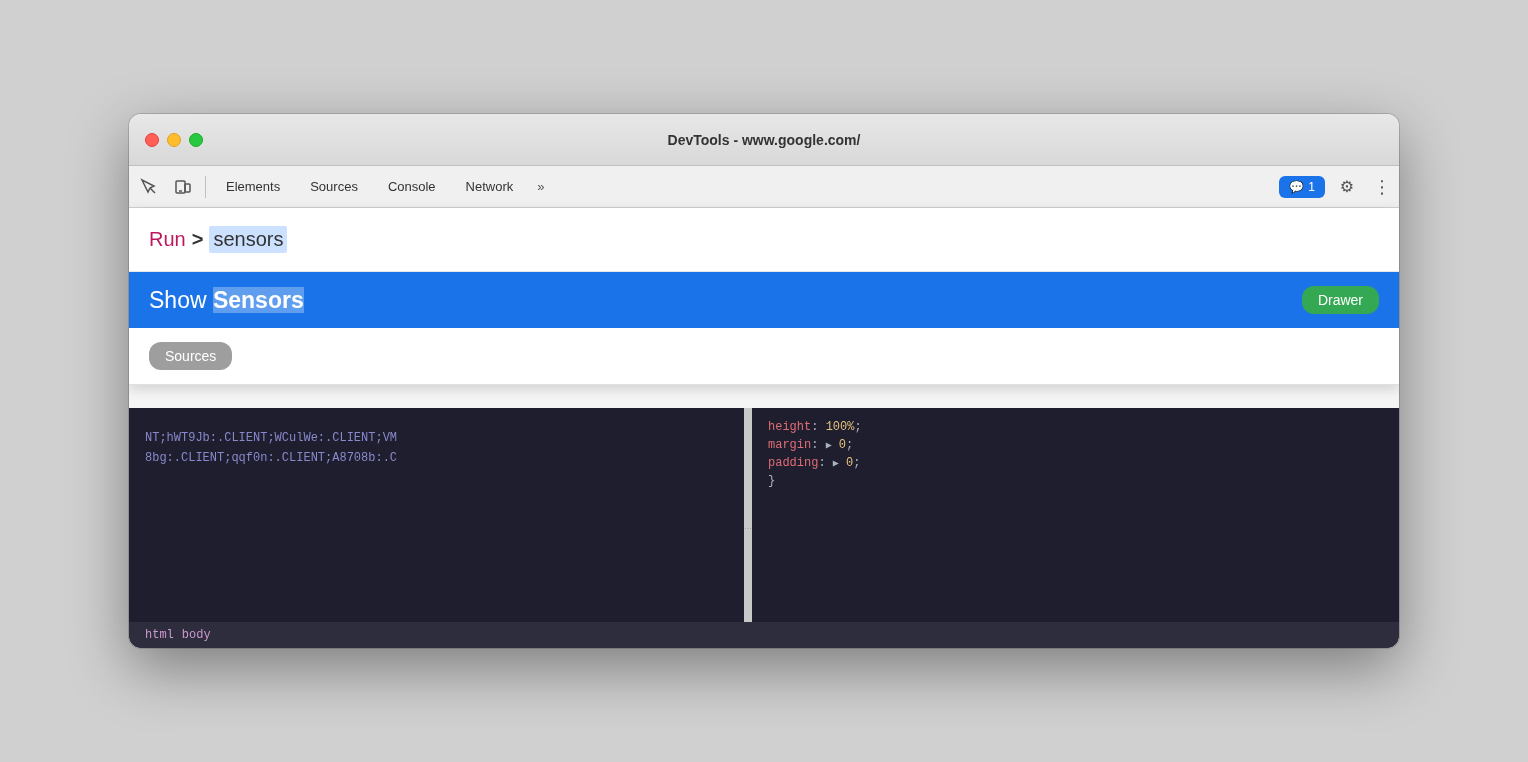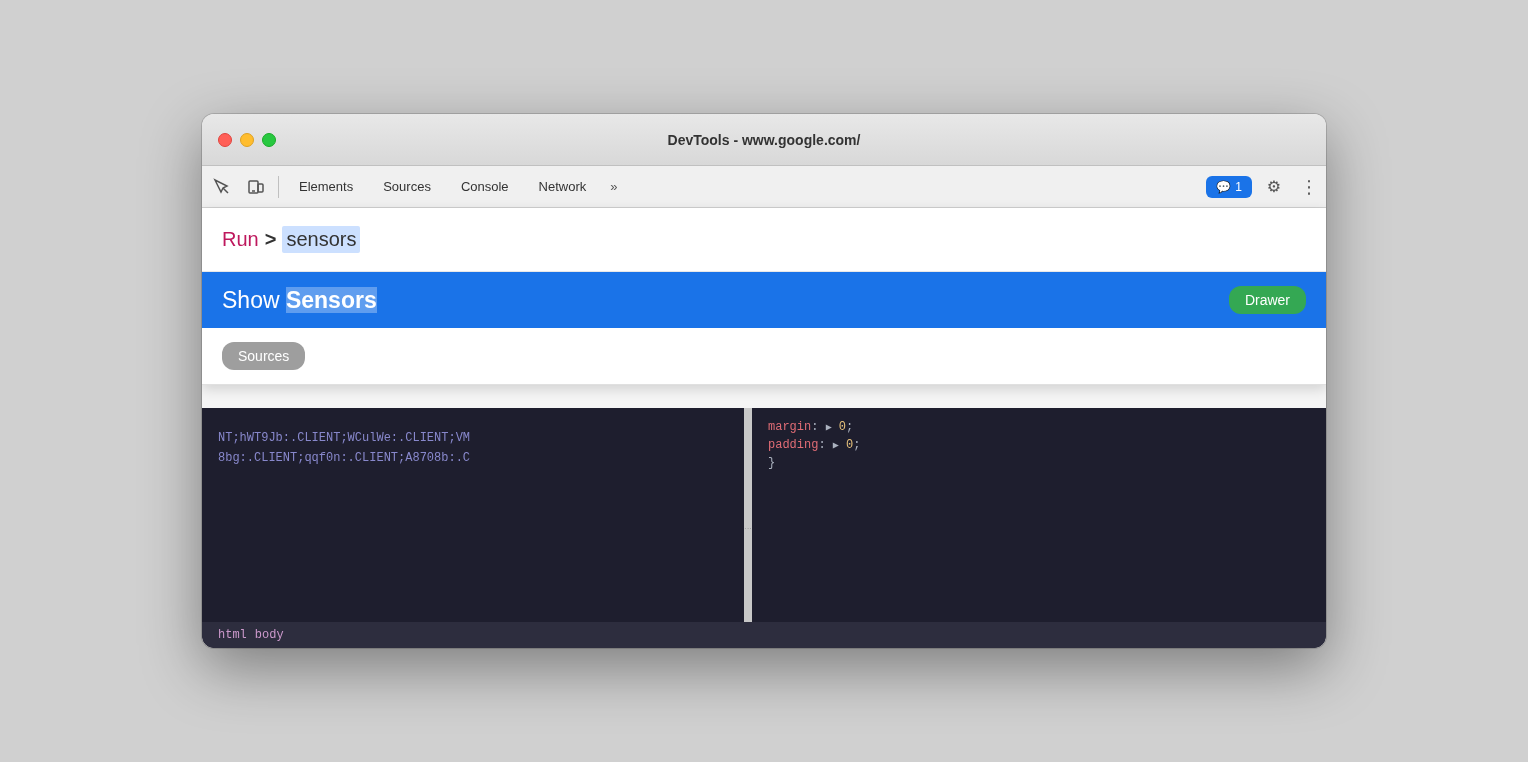--- a/index.html
+++ b/index.html
@@ -7,21 +7,21 @@
       background: #d0d0d0;
       font-family: -apple-system, BlinkMacSystemFont, 'Helvetica Neue', Arial, sans-serif;
       display: flex;
       align-items: center;
       justify-content: center;
       min-height: 100vh;
       min-width: 1528px;
     }
 
     .window {
-      width: 1124px;
+      width: 1270px;
       background: #ececec;
       border-radius: 12px;
       box-shadow: 0 20px 60px rgba(0,0,0,0.4), 0 0 0 1px rgba(0,0,0,0.15);
       overflow: hidden;
     }
 
     
     .titlebar {
       background: linear-gradient(to bottom, #e8e8e8, #d8d8d8);
       height: 52px;
@@ -398,20 +398,23 @@
           <div class="code-line">NT;hWT9Jb:.CLIENT;WCulWe:.CLIENT;VM</div>
           <div class="code-line">8bg:.CLIENT;qqf0n:.CLIENT;A8708b:.C</div>
         </div>
 
         <div class="main-resize">
           <span style="color:#999;font-size:8px;">···</span>
         </div>
 
         <div class="right-panel">
           <div class="css-line">
+            <span class="css-prop">height</span><span class="css-punct">: </span><span class="css-value">100%</span><span class="css-punct">;</span>
+          </div>
+          <div class="css-line">
             <span class="css-prop">margin</span><span class="css-punct">: </span><span class="css-arrow">▶</span><span class="css-value"> 0</span><span class="css-punct">;</span>
           </div>
           <div class="css-line">
             <span class="css-prop">padding</span><span class="css-punct">: </span><span class="css-arrow">▶</span><span class="css-value"> 0</span><span class="css-punct">;</span>
           </div>
           <div class="css-line">
             <span class="css-brace">}</span>
           </div>
         </div>
 

